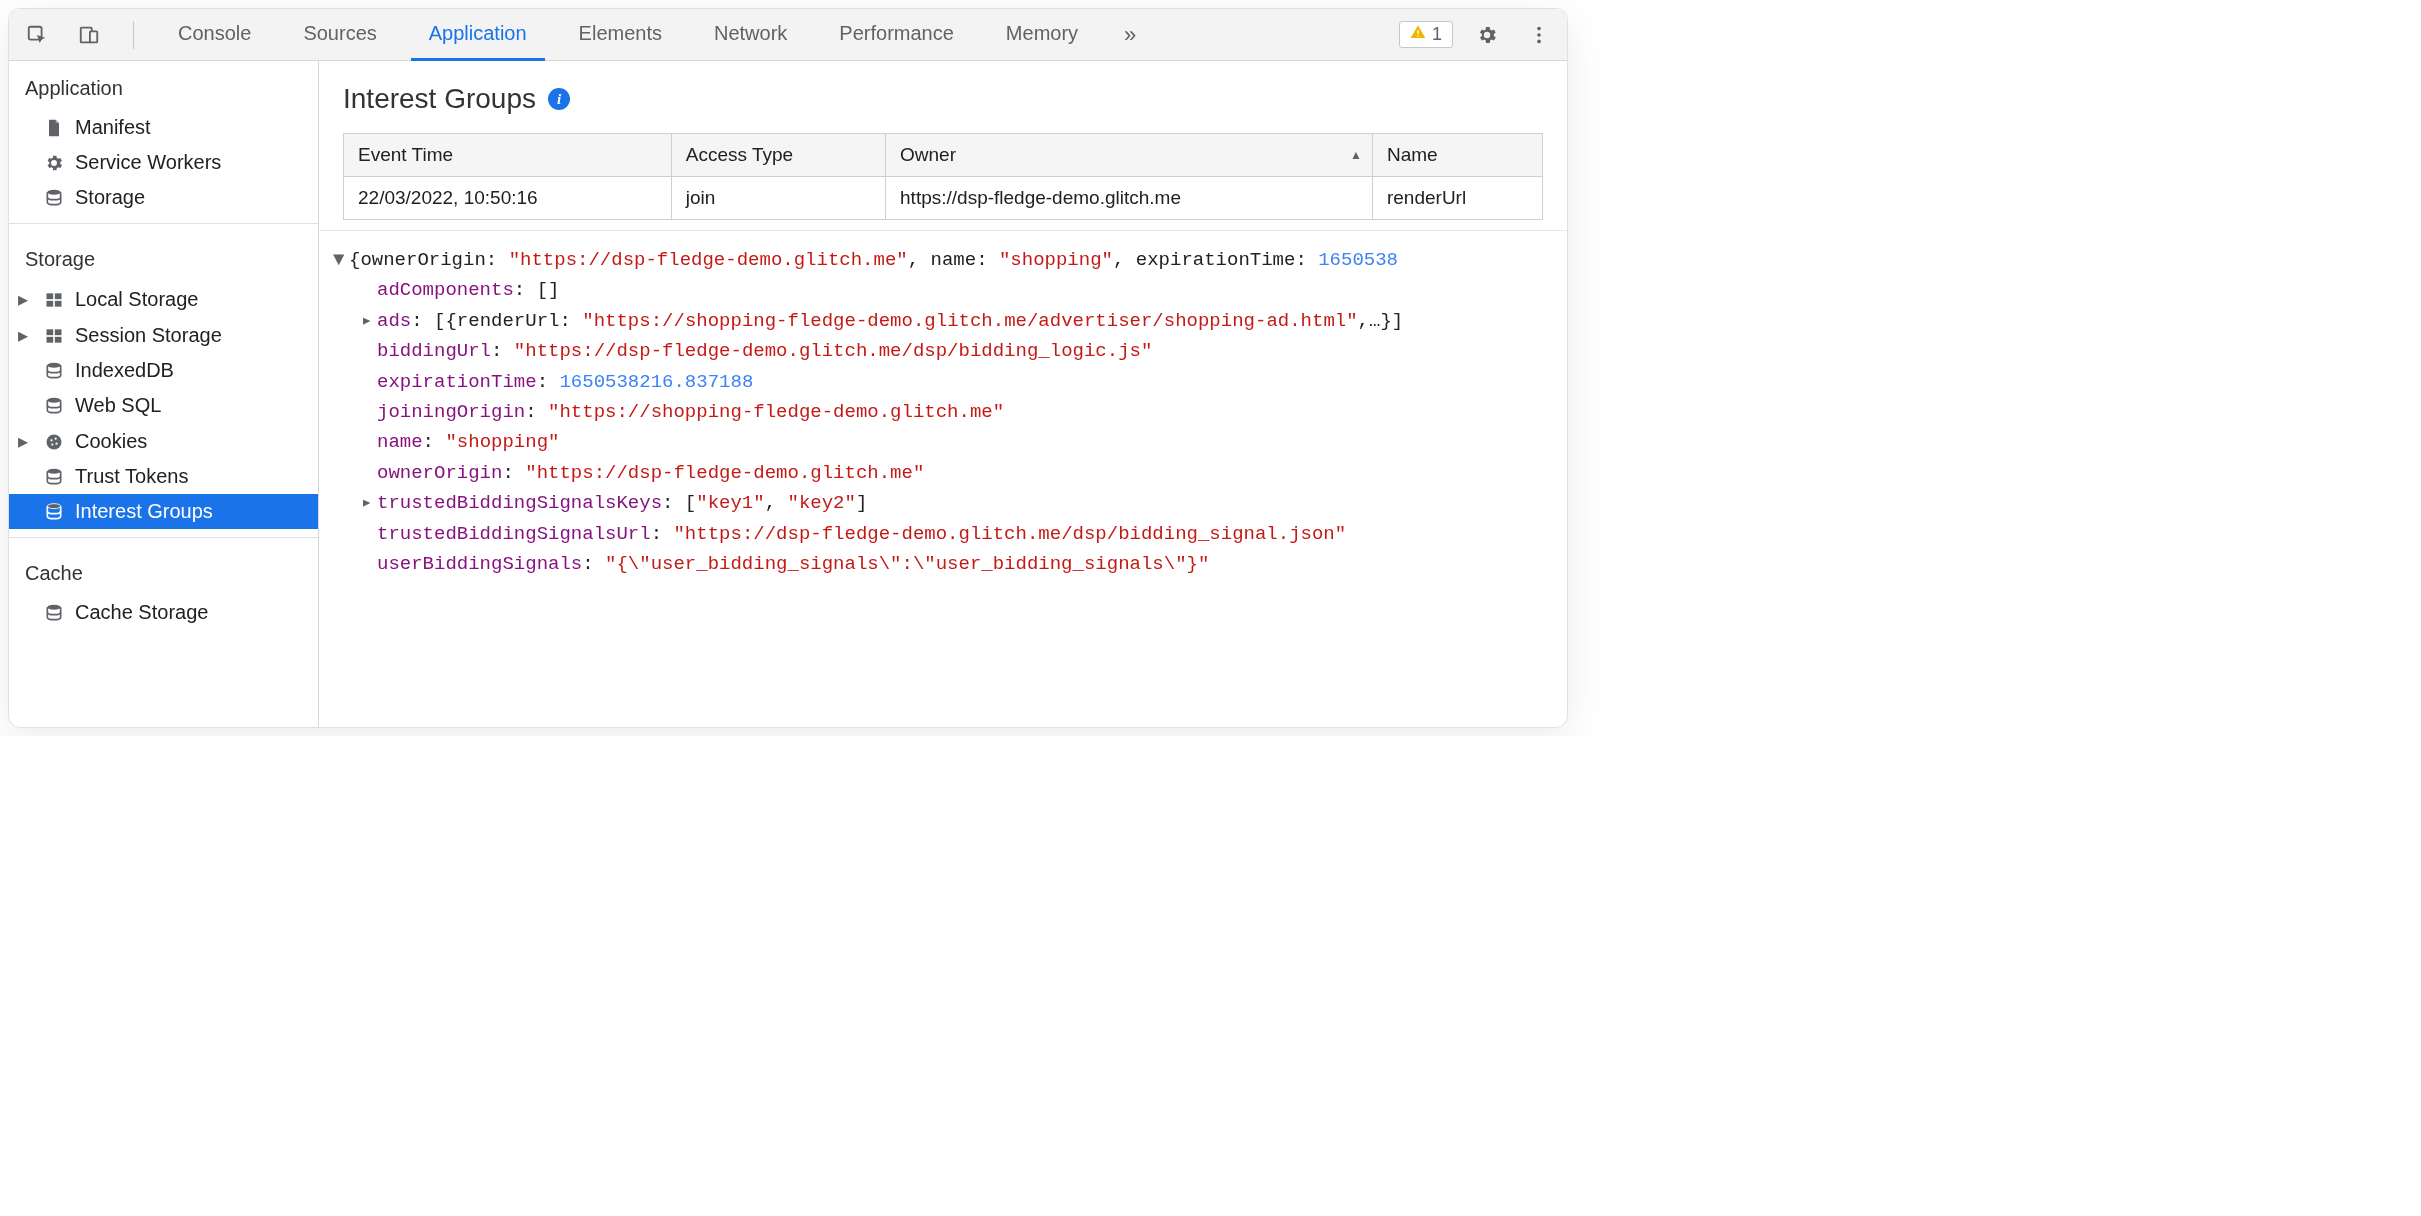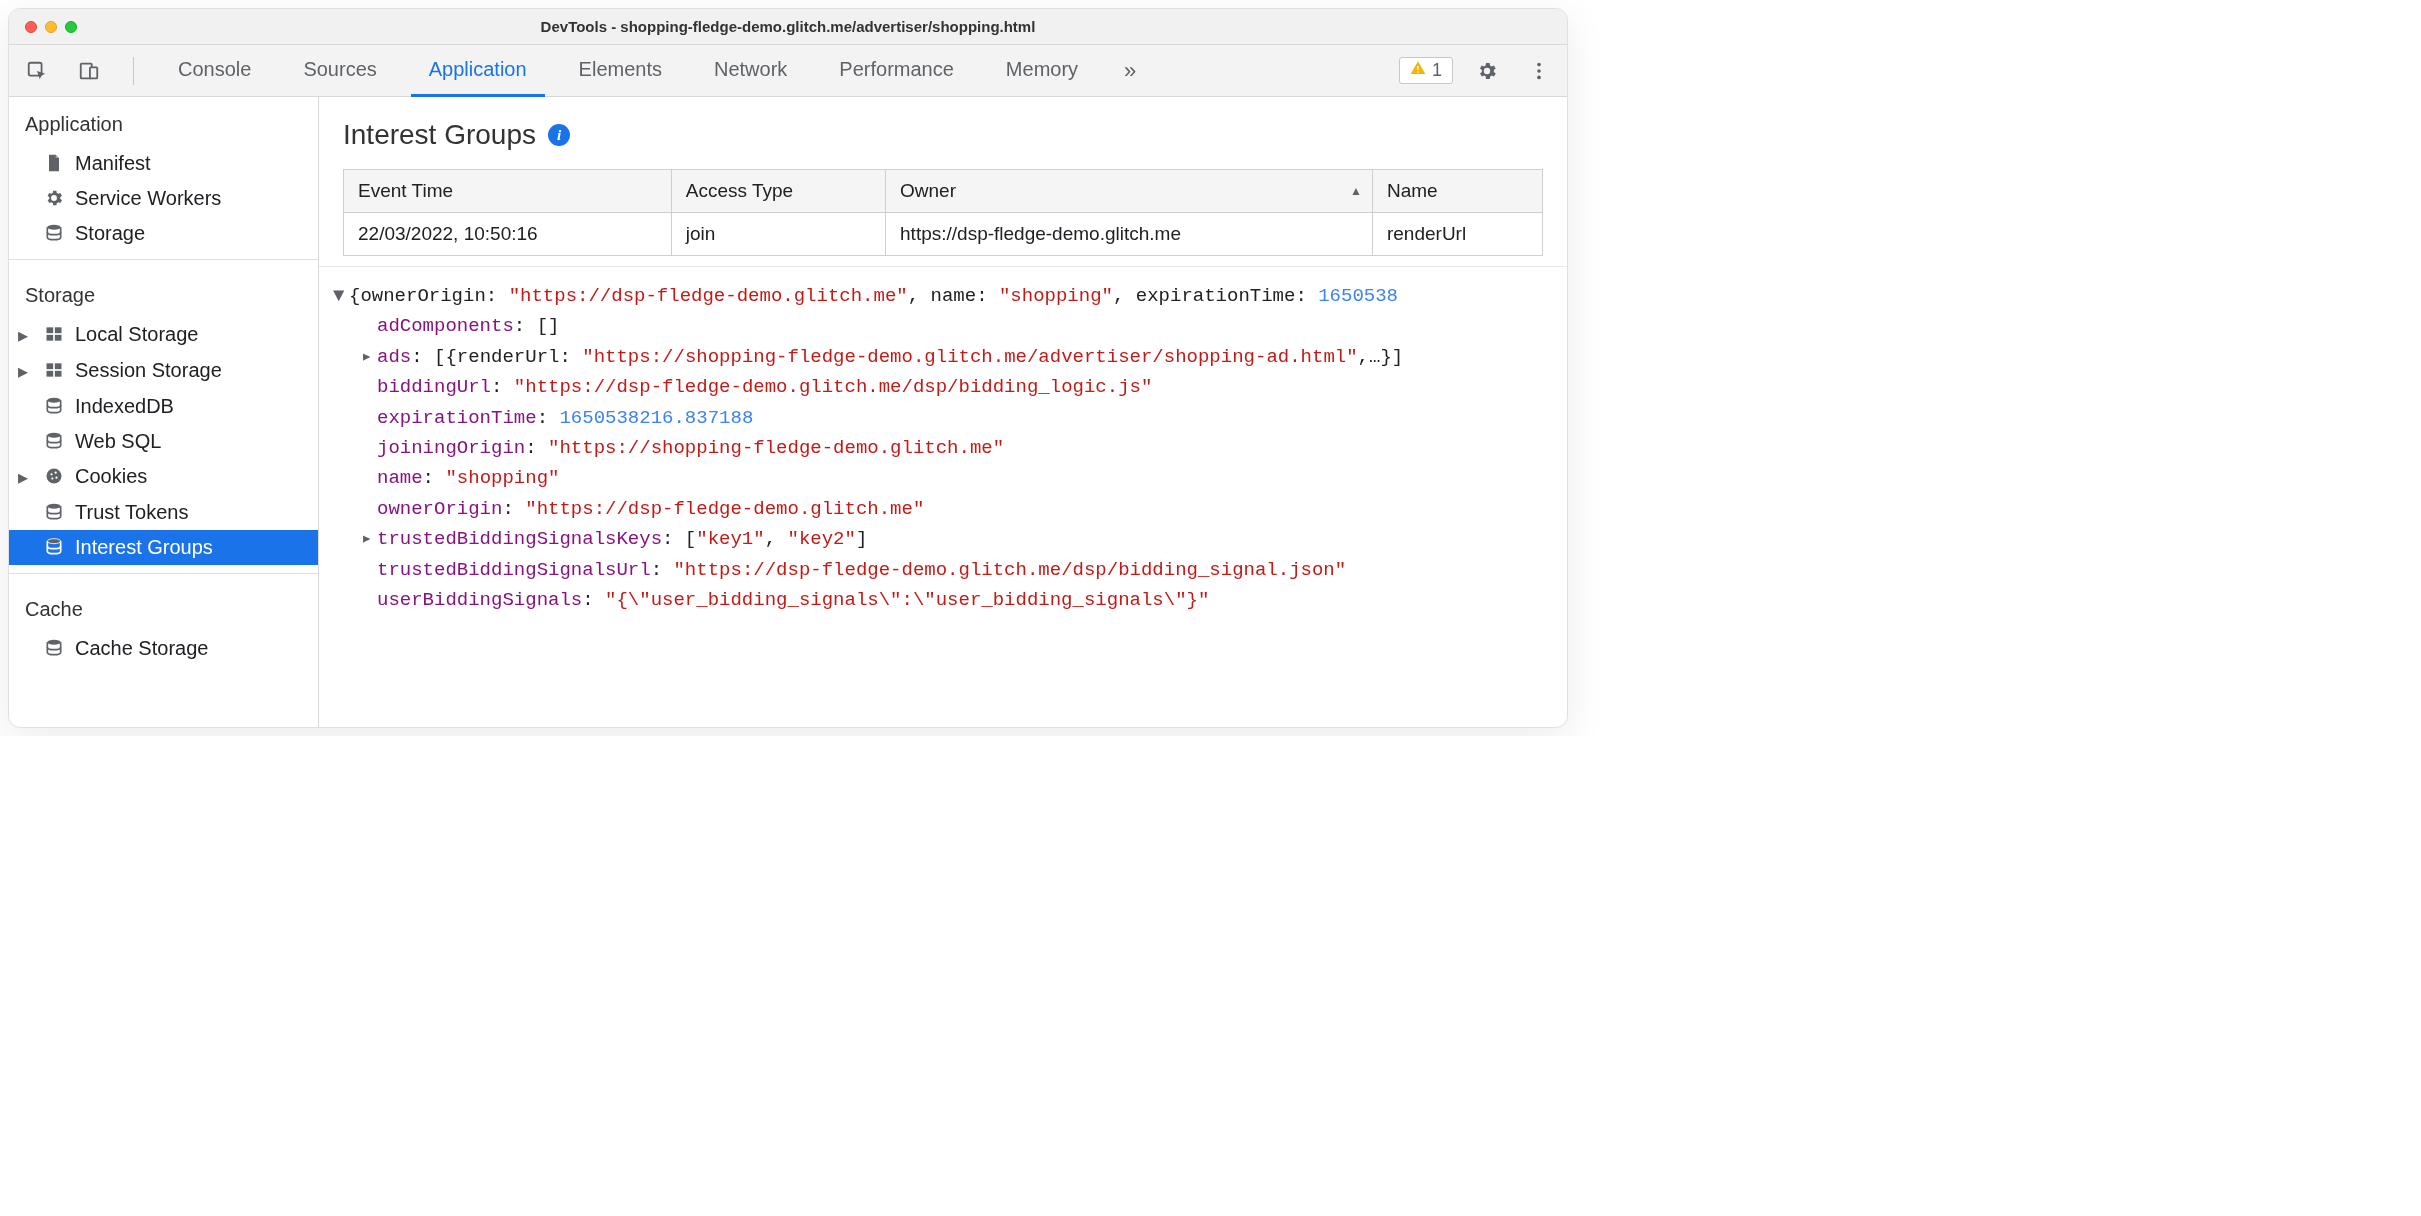--- a/index.html
+++ b/index.html
@@ -86,21 +86,21 @@
     width: 310px;
     border-right: 1px solid #d8d8d8;
     overflow-y: auto;
     font-size: 20px;
   }
   .section-title {
     padding: 16px 16px 10px 16px;
     color:#333;
   }
   .side-item {
-    display:flex; align-items:flex-start;
+    display:flex; align-items:flex-end;
     padding: 6px 8px 6px 34px;
     gap:10px;
     cursor:pointer;
     color:#202124;
   }
   .side-item.selected { background:#1a73e8; color:#fff; }
   .side-item.selected svg { fill:#fff; stroke:#fff; }
   .side-item .caret {
     width:12px; display:inline-flex; justify-content:center; color:#5f6368;
     margin-left:-26px; margin-right:4px;
@@ -160,28 +160,20 @@
   .k { color:#881280;margin-top:13px; } 
   .s { color:#c41a16; } 
   .n { color:#3b82f6; } 
   .p { color:#202124; }
 </style>
 </head>
 <body>
 
 <div class="window">
 
-  <div class="titlebar">
-    <div class="traffic">
-      <div class="dot red"></div>
-      <div class="dot yellow"></div>
-      <div class="dot green"></div>
-    </div>
-    <div class="title">DevTools - shopping-fledge-demo.glitch.me/advertiser/shopping.html</div>
-  </div>
 
   <div class="toolbar">
     <div class="iconbtn">
       <svg viewBox="0 0 24 24" fill="none" stroke="#5f6368" stroke-width="2">
           <rect x="3" y="3" width="14" height="14" rx="2"></rect>
           <path d="M12 12 L21 15 L17 17 L15 21 Z" fill="#5f6368" stroke="none"></path>
         </svg>
     </div>
     <div class="iconbtn">
       <svg viewBox="0 0 24 24" fill="none" stroke="#5f6368" stroke-width="2">

